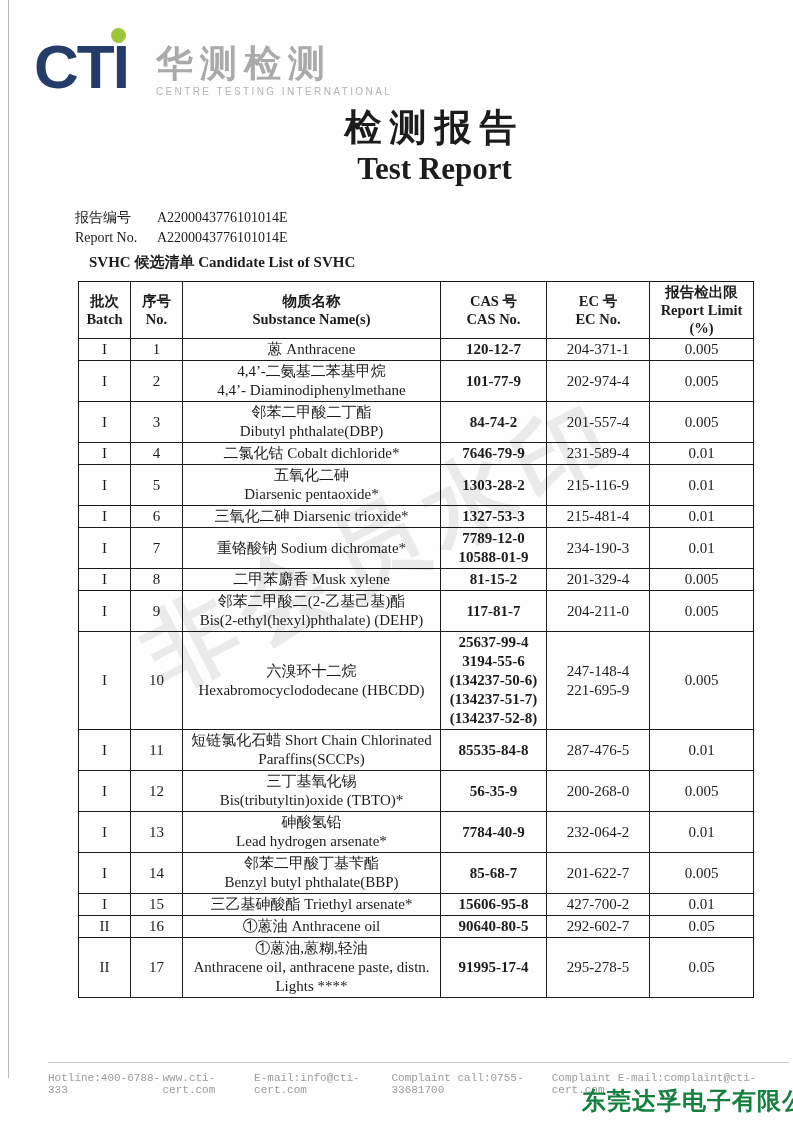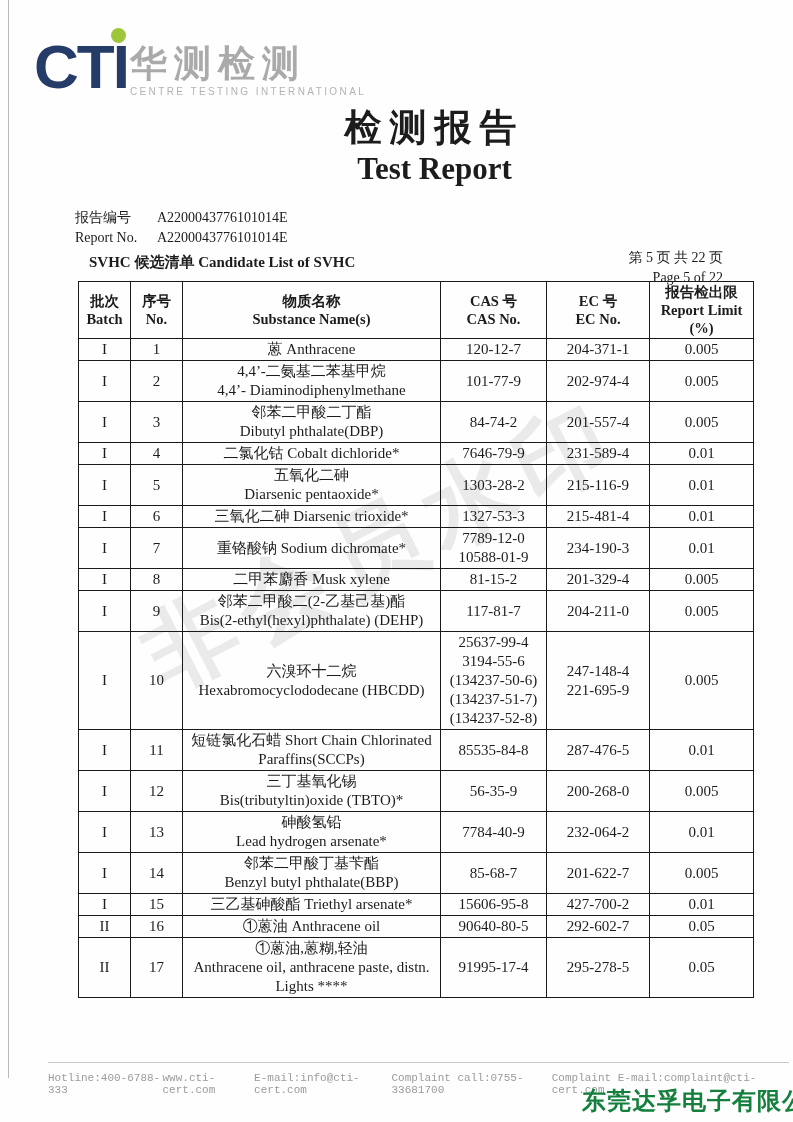--- a/index.html
+++ b/index.html
@@ -8,21 +8,21 @@
     overflow:hidden;font-family:"Liberation Serif","DejaVu Serif",serif;color:#1c1c1c;padding-left:44px;
   }
   .scan-edge-left{position:absolute;left:8px;top:0;width:1px;height:1078px;background:#b9b9b9;}
 
   
   .logo{position:absolute;left:34px;top:22px;display:flex;align-items:flex-start;
         font-family:"Liberation Sans","DejaVu Sans",sans-serif;}
   .logo-cti{position:relative;font-weight:900;font-size:62px;line-height:62px;
             letter-spacing:-2px;color:#253c68;padding-top:14px;}
   .logo-dot{position:absolute;top:6px;right:2px;width:15px;height:15px;border-radius:50%;background:#9dc63b;}
-  .logo-right{margin-left:2px;padding-top:22px;}
+  .logo-right{margin-left:28px;padding-top:22px;}
   .logo-zh{font-size:37px;line-height:40px;font-weight:700;color:#aaaaaa;letter-spacing:7px;white-space:nowrap;}
   .logo-tagline{font-size:10px;color:#b3b3b3;letter-spacing:2.4px;margin-top:2px;white-space:nowrap;}
 
   
   .title{position:absolute;left:16px;top:106px;width:100%;text-align:center;}
   .title-zh{font-size:37px;font-weight:700;letter-spacing:8px;line-height:44px;}
   .title-en{font-size:31px;font-weight:700;line-height:38px;}
 
   
   .info{position:absolute;left:75px;top:208px;width:648px;display:flex;justify-content:space-between;font-size:14px;line-height:20px;flex-direction:column;}
@@ -44,21 +44,21 @@
   .f5{top:196px;width:9px;height:5px;background:#c2272d;opacity:.75;}
 
   
   .svhc-table{position:absolute;left:78px;top:281px;z-index:2;border-collapse:collapse;table-layout:fixed;width:645px;background:transparent;}
   .svhc-table th,.svhc-table td{border:1.5px solid #1a1a1a;text-align:center;vertical-align:middle;padding:1px 2px;}
   .svhc-table th{font-size:14.5px;font-weight:700;line-height:18px;height:52px;}
   .svhc-table td{font-size:15px;line-height:19px;}
   .col-batch{width:47px;}
   .col-no{width:47px;}
   .col-name{width:253px;}
-  .col-cas{width:101px;}
+  .col-cas{width:101px;font-weight:bold;}
   .col-ec{width:98px;}
   .col-limit{width:99px;}
   .cell-line{line-height:19px;}
 
   
   .footer-line{position:absolute;left:48px;right:48px;top:1062px;height:1px;background:#c8c8c8;}
   .footer{position:absolute;left:48px;right:62px;top:1072px;display:flex;justify-content:space-between;
           font-family:Liberation Mono, monospace;font-size:11px;color:#9b9b9b;z-index:3;}
   .company-overlay{position:absolute;right:5px;bottom:5px;z-index:6;
           font-family:"Liberation Sans","DejaVu Sans",sans-serif;font-weight:700;font-size:24px;
@@ -84,24 +84,20 @@
     <div class="title-zh">检测报告</div>
     <div class="title-en">Test Report</div>
   </div>
 
   <div class="info">
     <div class="info-left">
       <span>报告编号</span>
       <span>A2200043776101014E</span>
       <span>Report No.</span>
       <span>A2200043776101014E</span>
-    </div>
-    <div class="info-right">
-      <div>第 5 页 共 22 页</div>
-      <div>Page 5 of 22</div>
     </div>
   </div>
 
   <div class="section-heading">SVHC 候选清单 Candidate List of SVHC</div>
 
   <div class="watermark">非会员水印</div>
 
   <table class="svhc-table">
     <thead>
       <tr>

